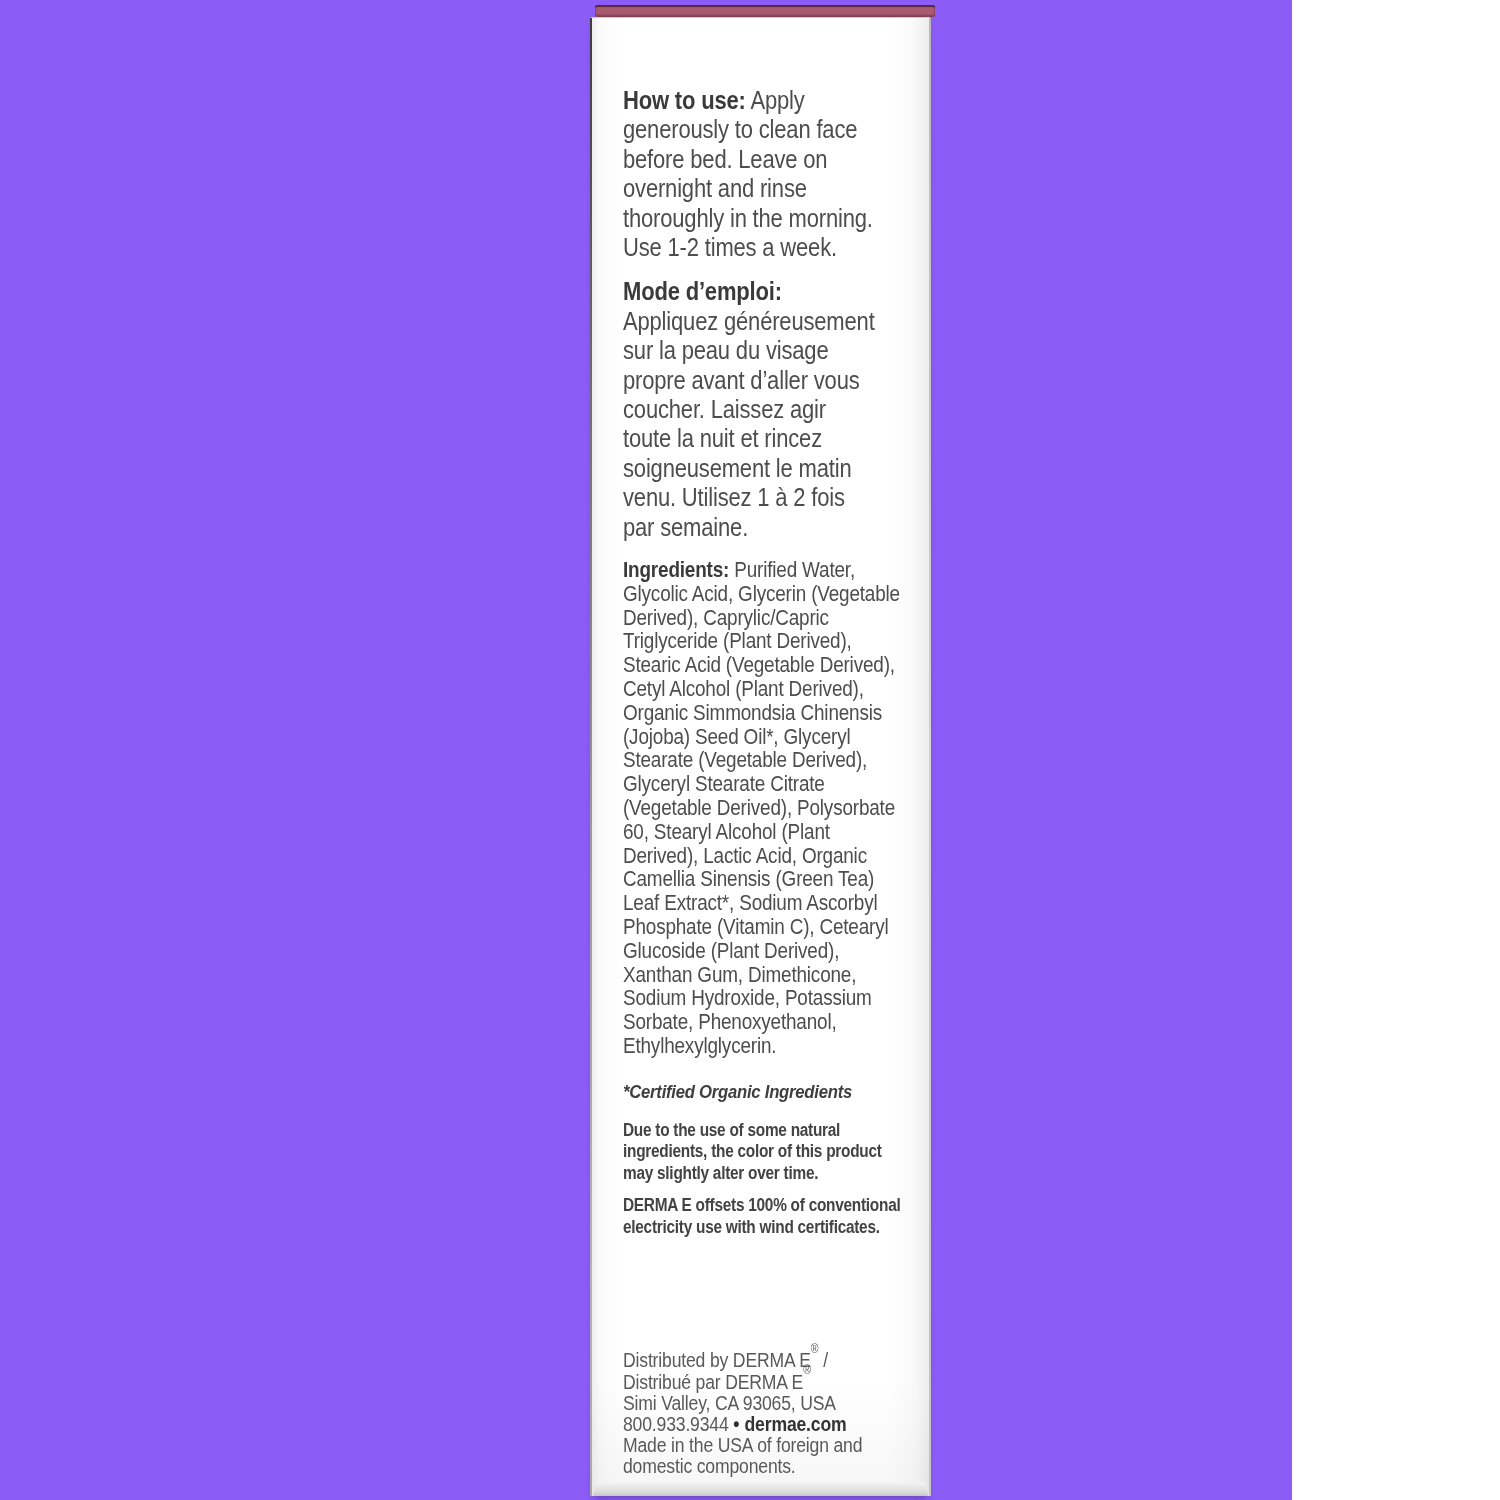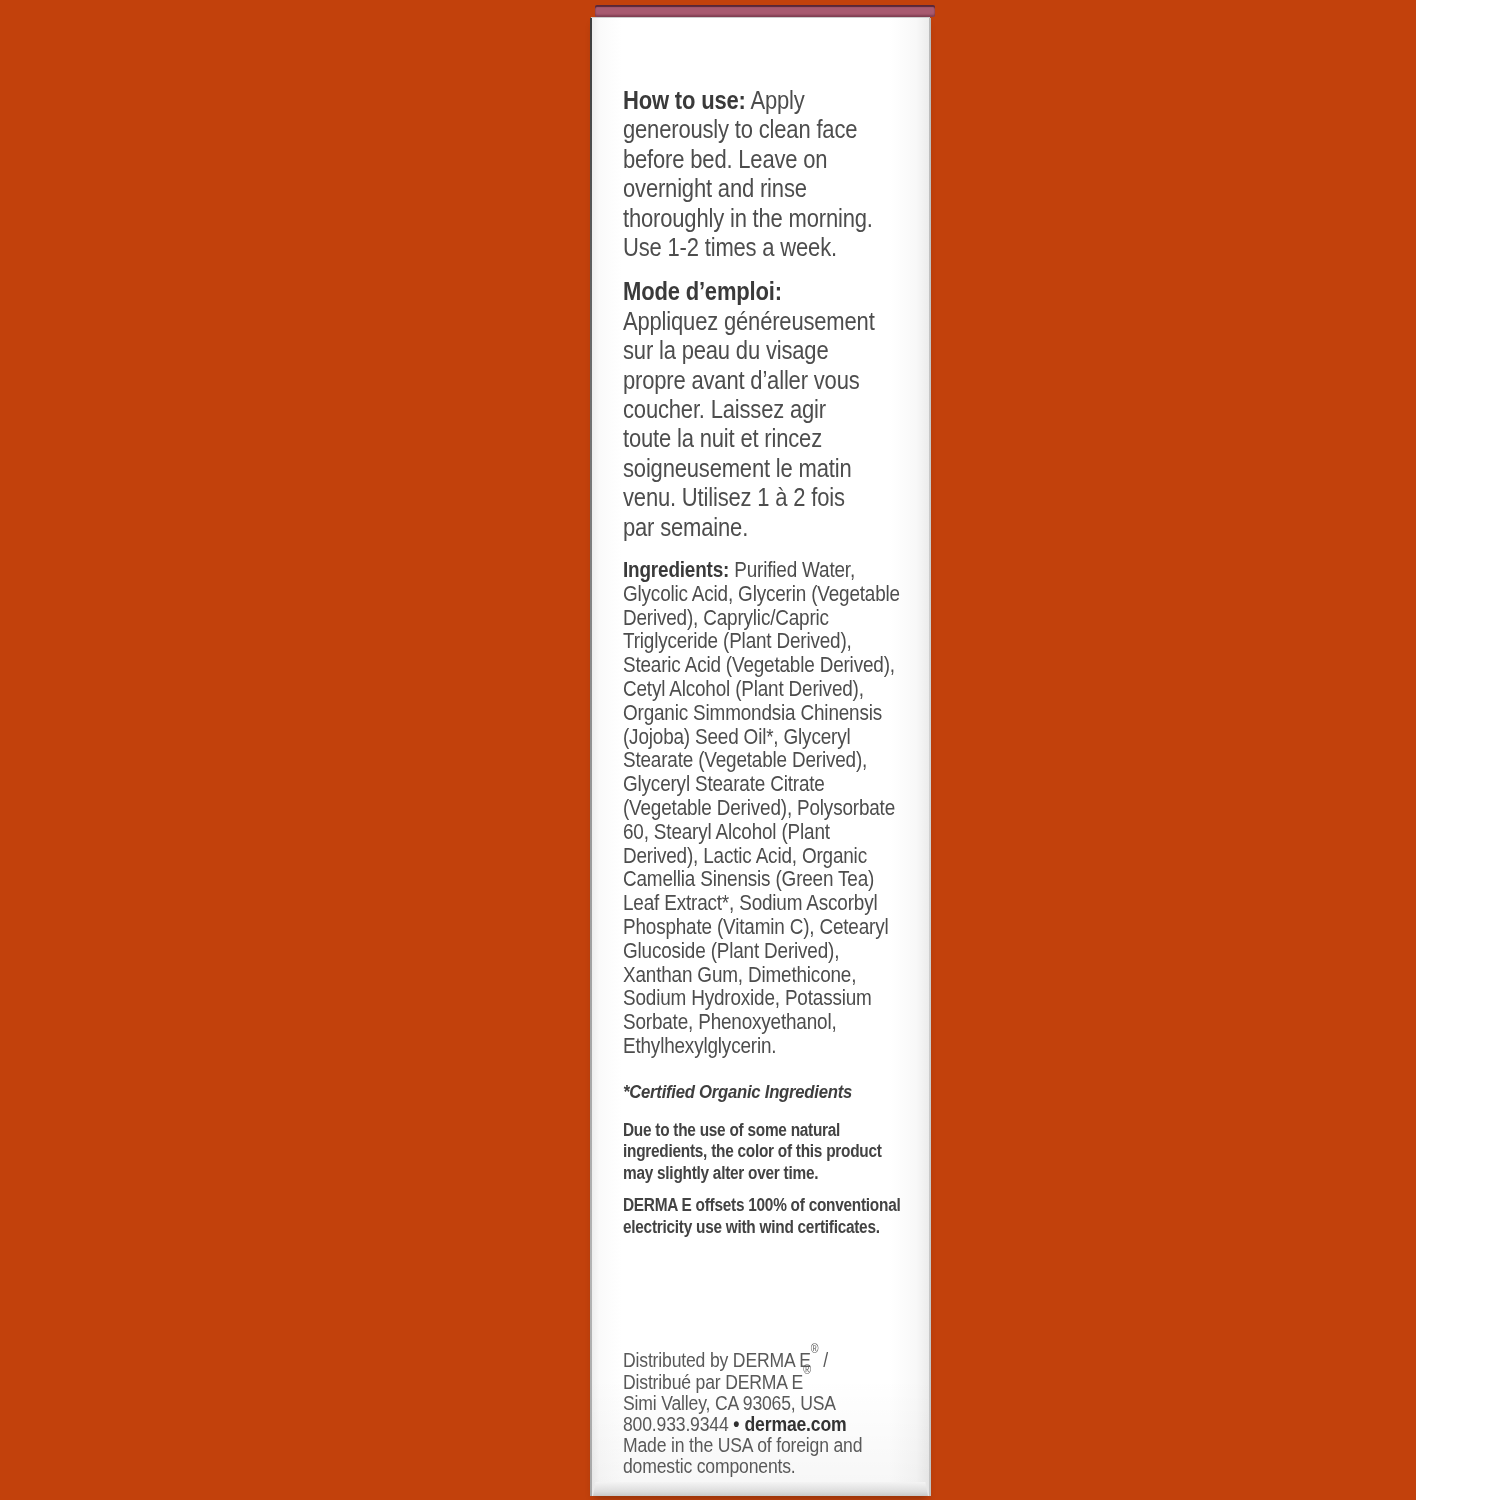--- a/index.html
+++ b/index.html
@@ -3,23 +3,23 @@
 <meta charset="utf-8">
 <style>
   html, body {
     margin: 0;
     padding: 0;
     background: #ffffff;
     font-family: "Liberation Sans", "DejaVu Sans", sans-serif;
   }
   #stage {
     position: relative;
-    width: 1416px;
+    width: 1292px;
     height: 1500px;
-    background: #c2410c;
+    background: #8b5cf6;
     overflow: hidden;
   }
   
   .box {
     position: absolute;
     left: 591px;
     top: 17px;
     width: 339px;
     height: 1478px;
     background:

